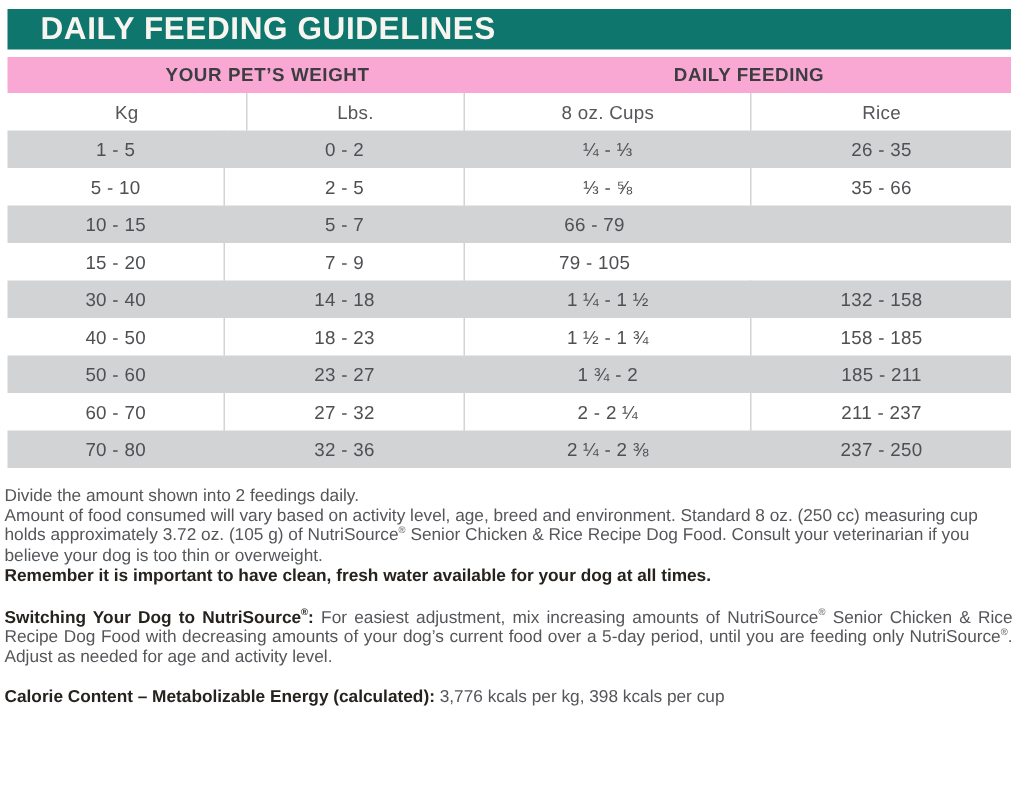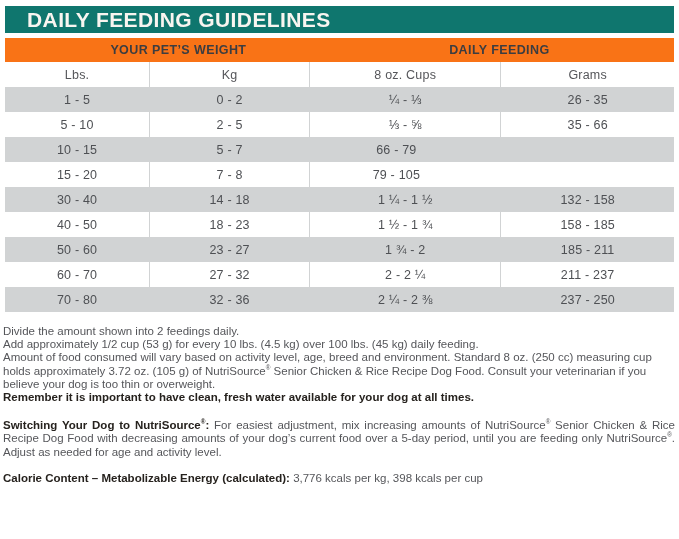--- a/index.html
+++ b/index.html
@@ -22,21 +22,21 @@
   .title-bar h1 {
     margin: 0;
     font-size: 21px;
     font-weight: bold;
     letter-spacing: 0.4px;
   }
   .table-wrap { margin: 5px 5px 0 5px; }
   .group-row {
     display: flex;
     height: 24px;
-    background: #f97316;
+    background: #f9a8d4;
     padding-left: 27px;
   }
   .group-cell {
     display: flex; align-items: center; justify-content: center;
     font-size: 12.5px; font-weight: bold; letter-spacing: 0.4px;
     color: #3c3d41;
   }
   .group-cell.left  { width: 45.6%; }
   .group-cell.right { width: 54.4%; }
   .row { display: flex; height: 25px; }
@@ -73,24 +73,24 @@
   <h1>DAILY FEEDING GUIDELINES</h1>
 </header>
 
 <div class="table-wrap">
   <div class="group-row">
     <div class="group-cell left">YOUR PET’S WEIGHT</div>
     <div class="group-cell right">DAILY FEEDING</div>
   </div>
 
   <div class="row subheader">
+    <div class="cell c1">Kg</div>
     <div class="cell c0">Lbs.</div>
-    <div class="cell c1">Kg</div>
     <div class="cell c2">8 oz. Cups</div>
-    <div class="cell c3">Grams</div>
+    <div class="cell c3">Rice</div>
   </div>
 
   <div class="tbody">
     <div class="row">
       <div class="cell c0">1 - 5</div>
       <div class="cell c1">0 - 2</div>
       <div class="cell c2">¼ - ⅓</div>
       <div class="cell c3">26 - 35</div>
     </div>
     <div class="row">
@@ -99,21 +99,21 @@
       <div class="cell c2">⅓ - ⅝</div>
       <div class="cell c3">35 - 66</div>
     </div>
     <div class="row">
       <div class="cell c0">10 - 15</div>
       <div class="cell c1">5 - 7</div>
       <div class="cell c3">66 - 79</div>
     </div>
     <div class="row">
       <div class="cell c0">15 - 20</div>
-      <div class="cell c1">7 - 8</div>
+      <div class="cell c1">7 - 9</div>
       <div class="cell c3">79 - 105</div>
     </div>
     <div class="row">
       <div class="cell c0">30 - 40</div>
       <div class="cell c1">14 - 18</div>
       <div class="cell c2">1 ¼ - 1 ½</div>
       <div class="cell c3">132 - 158</div>
     </div>
     <div class="row">
       <div class="cell c0">40 - 50</div>
@@ -137,18 +137,17 @@
       <div class="cell c0">70 - 80</div>
       <div class="cell c1">32 - 36</div>
       <div class="cell c2">2 ¼ - 2 ⅜</div>
       <div class="cell c3">237 - 250</div>
     </div>
   </div>
 </div>
 
 <section class="notes">
   <p>Divide the amount shown into 2 feedings daily.</p>
-  <p>Add approximately 1/2 cup (53 g) for every 10 lbs. (4.5 kg) over 100 lbs. (45 kg) daily feeding.</p>
   <p>Amount of food consumed will vary based on activity level, age, breed and environment. Standard 8 oz. (250 cc) measuring cup holds approximately 3.72 oz. (105 g) of NutriSource<sup class="reg">®</sup> Senior Chicken &amp; Rice Recipe Dog Food. Consult your veterinarian if you believe your dog is too thin or overweight.</p>
   <p class="bold">Remember it is important to have clean, fresh water available for your dog at all times.</p>
   <p class="para-switching"><strong>Switching Your Dog to NutriSource<sup class="reg">®</sup>:</strong> <span>For easiest adjustment, mix increasing amounts of NutriSource<sup class="reg">®</sup> Senior Chicken &amp; Rice Recipe Dog Food with decreasing amounts of your dog’s current food over a 5-day period, until you are feeding only NutriSource<sup class="reg">®</sup>. Adjust as needed for age and activity level.</span></p>
   <p class="para-calorie"><strong>Calorie Content – Metabolizable Energy (calculated):</strong> <span>3,776 kcals per kg, 398 kcals per cup</span></p>
 </section>
 
 </body></html>

